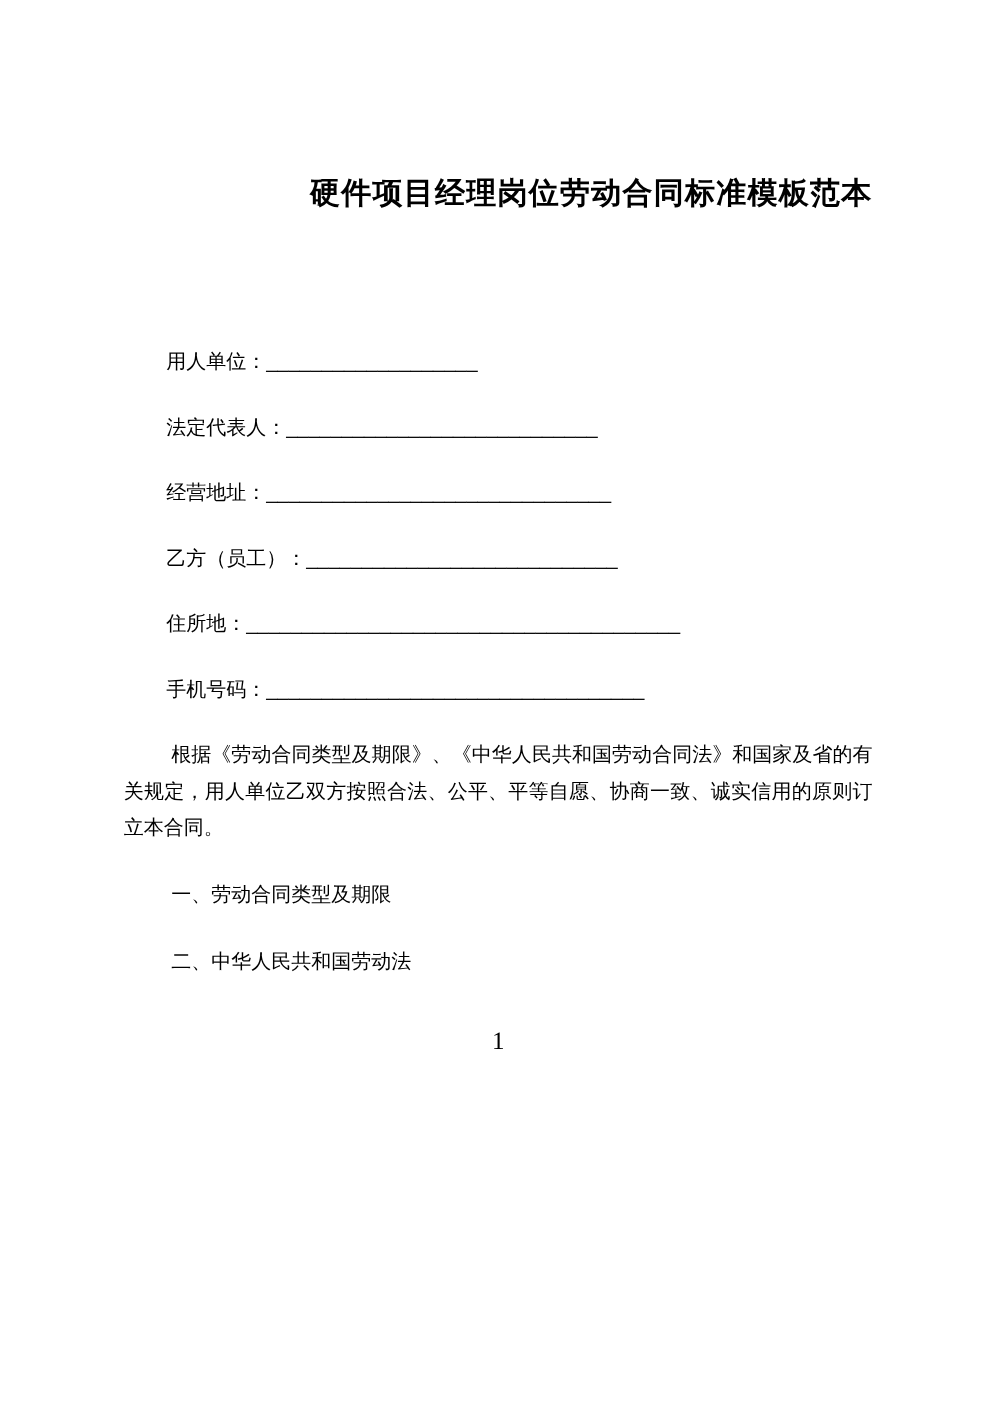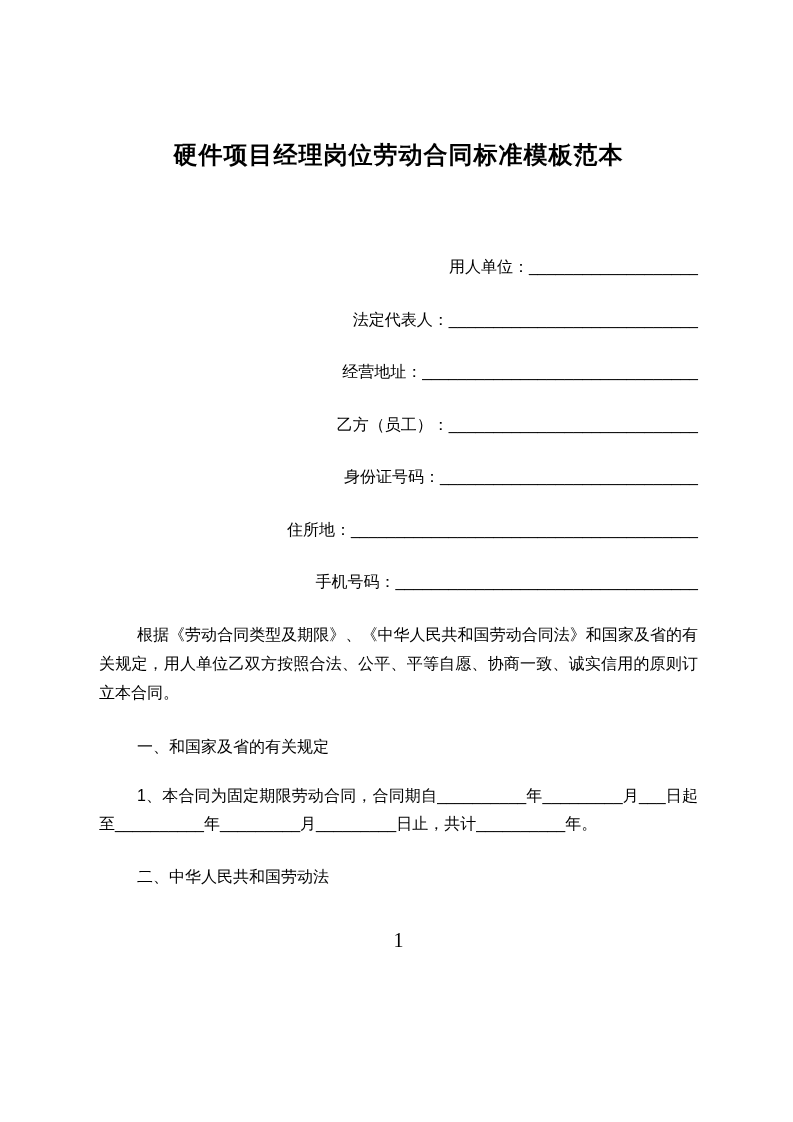--- a/index.html
+++ b/index.html
@@ -17,27 +17,26 @@
     font-family: "Liberation Sans", "DejaVu Sans", sans-serif;
     font-size: 16px;
     box-sizing: border-box;
     padding: 0 95px 0 99px;
     overflow: hidden;
   }
   .title {
     margin: 138px 0 0 0;
     font-size: 24px;
     font-weight: bold;
-    text-align: center;
+    text-align: right;
     line-height: 34px;
     letter-spacing: 1px;
   }
   .fields {
-    margin-top: 84px;
-    text-align: right;
+    margin-top: 107px;
   }
   .field-row {
     line-height: 21px;
     margin-top: 31.5px;
     padding-left: 34px;
     white-space: nowrap;
   }
   .field-row:first-child {
     margin-top: 0;
   }
@@ -84,34 +83,30 @@
     <div class="field-row">
       <span>法定代表人：</span><span class="field-blank">____________________________</span>
     </div>
     <div class="field-row">
       <span>经营地址：</span><span class="field-blank">_______________________________</span>
     </div>
     <div class="field-row">
       <span>乙方（员工）：</span><span class="field-blank">____________________________</span>
     </div>
     <div class="field-row">
-      <span>身份证号码：</span><span class="field-blank">_____________________________</span>
-    </div>
-    <div class="field-row">
       <span>住所地：</span><span class="field-blank">_______________________________________</span>
     </div>
     <div class="field-row">
       <span>手机号码：</span><span class="field-blank">__________________________________</span>
     </div>
   </div>
 
   <p class="para intro">根据《劳动合同类型及期限》、《中华人民共和国劳动合同法》和国家及省的有关规定，用人单位乙双方按照合法、公平、平等自愿、协商一致、诚实信用的原则订立本合同。</p>
 
-  <p class="heading heading-1">一、和国家及省的有关规定</p>
+  <p class="heading heading-1">一、劳动合同类型及期限</p>
 
-  <p class="para clause-1">1、本合同为固定期限劳动合同，合同期自__________年_________月___日起至__________年_________月_________日止，共计__________年。</p>
 
 
   <p class="heading heading-2">二、中华人民共和国劳动法</p>
 
   <div class="page-number">1</div>
 
 </div>
 
 </body></html>

